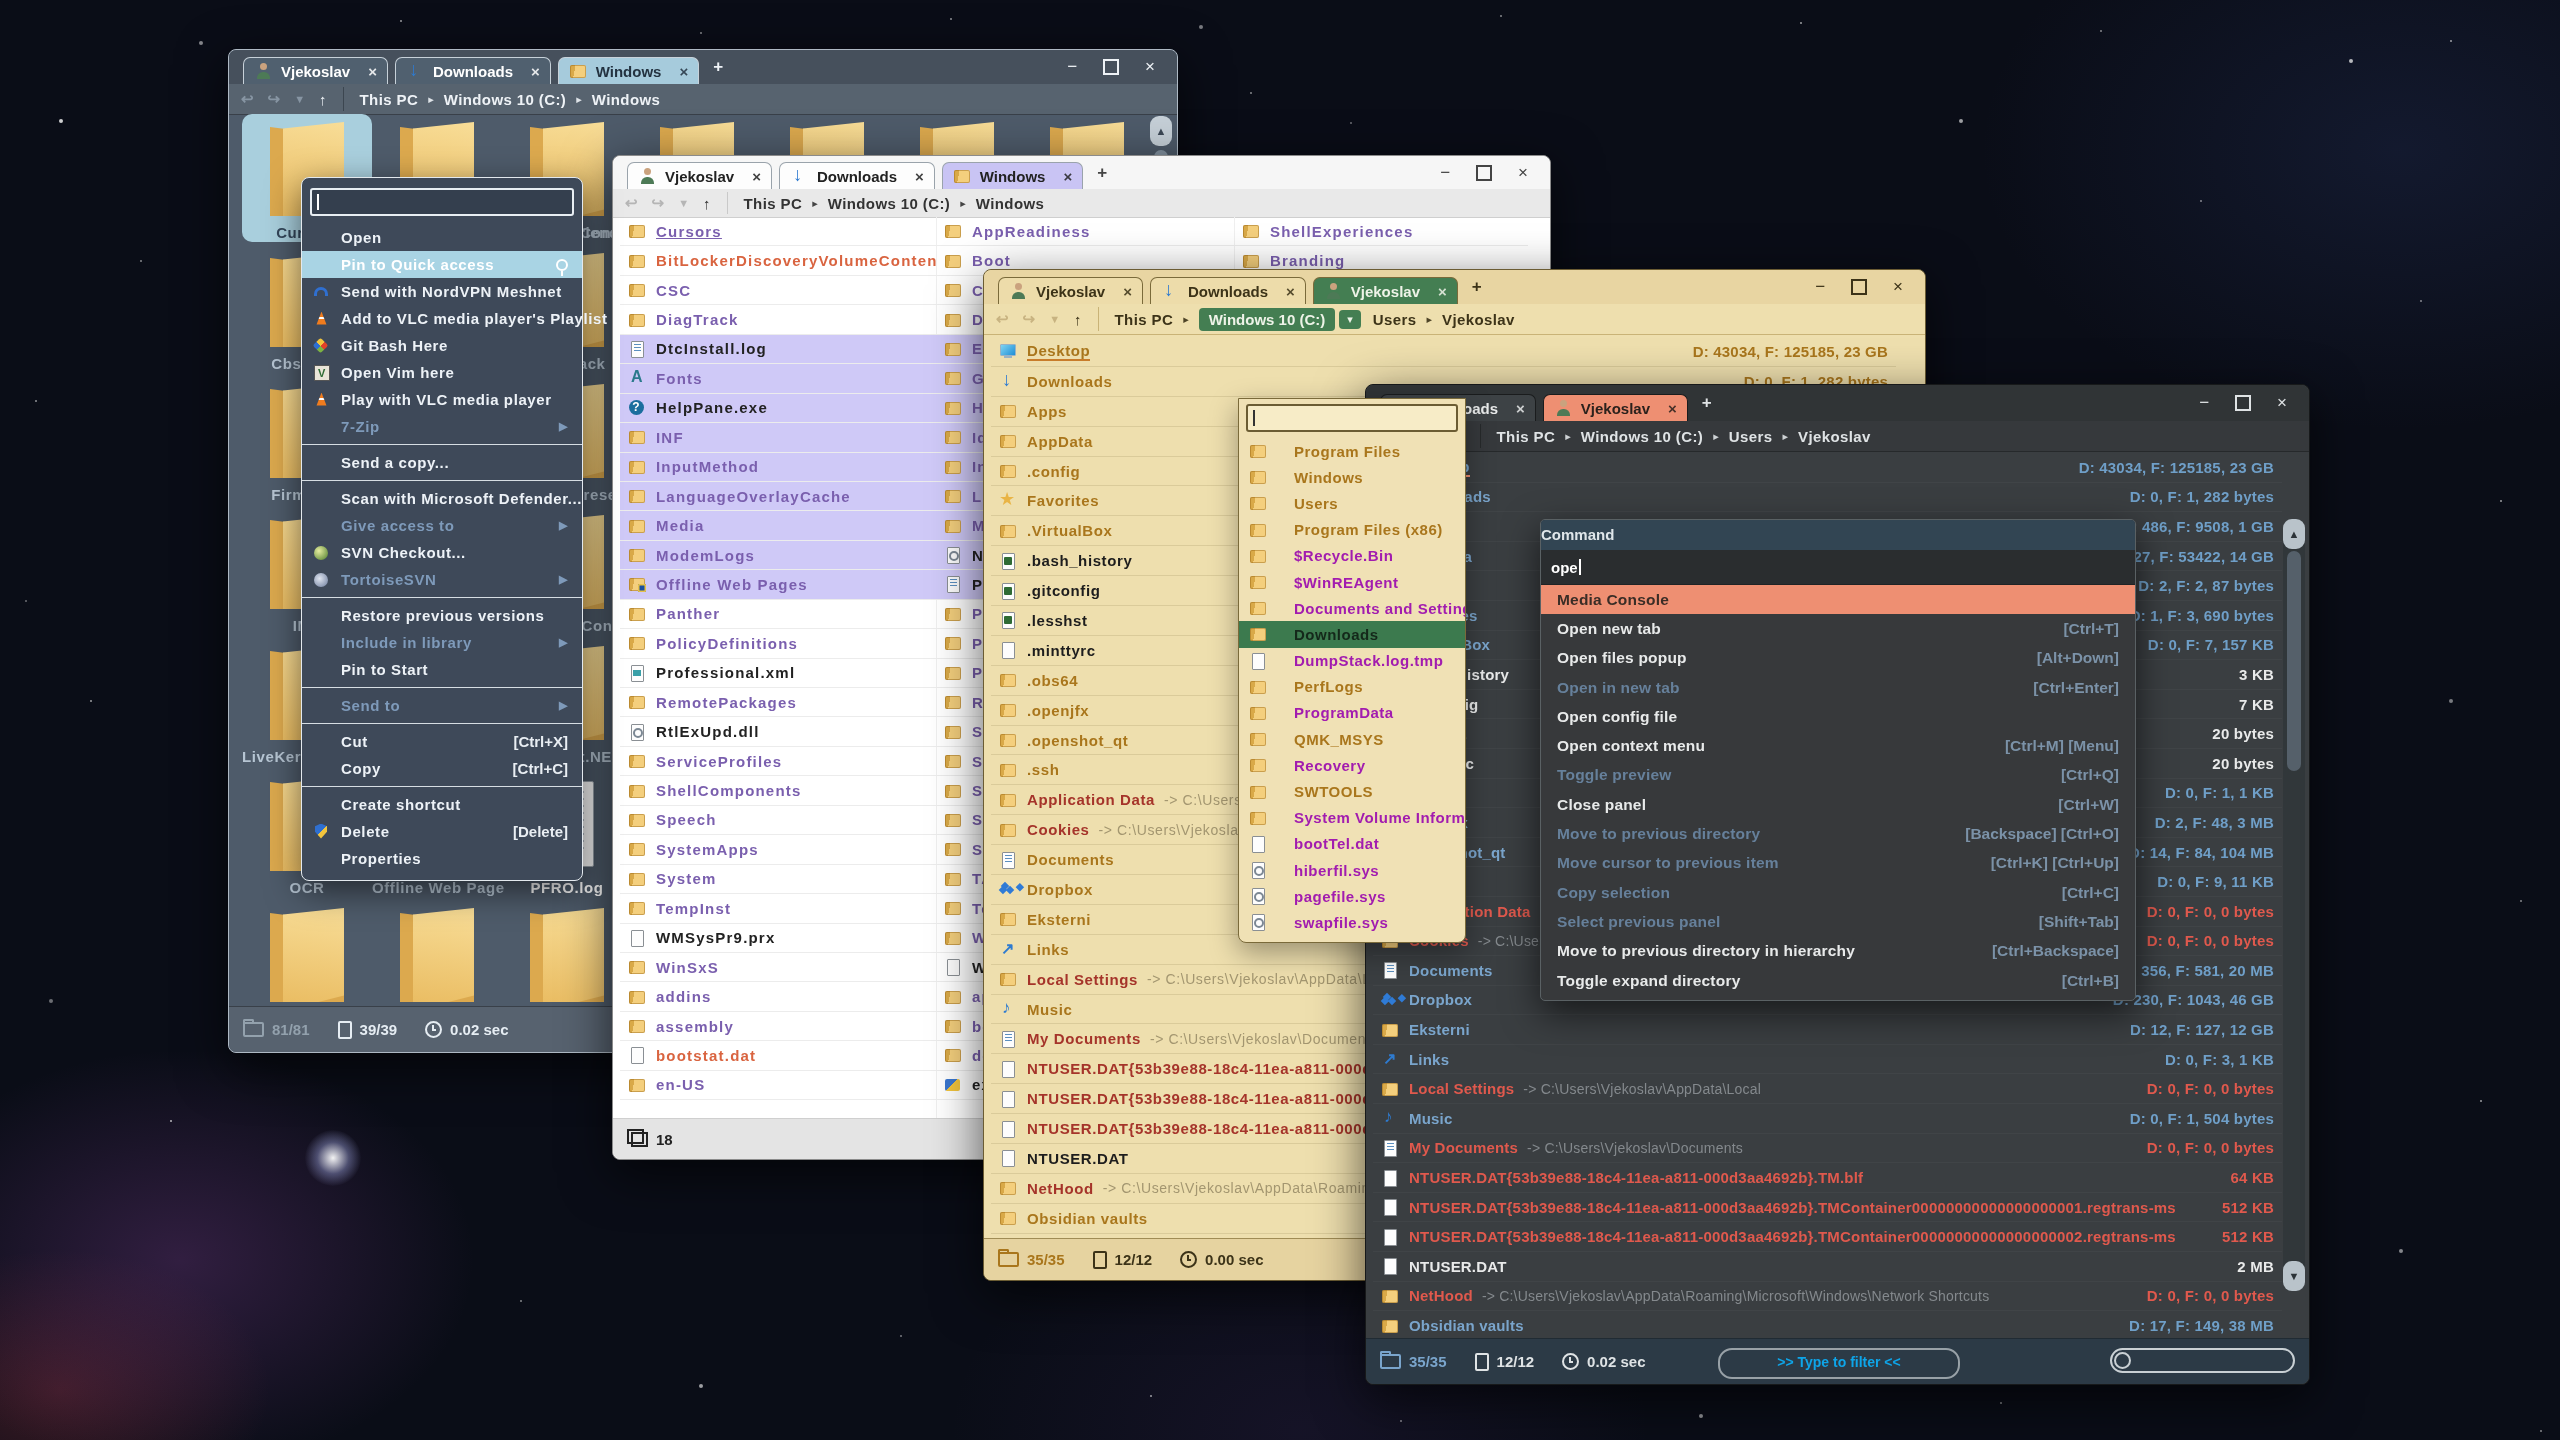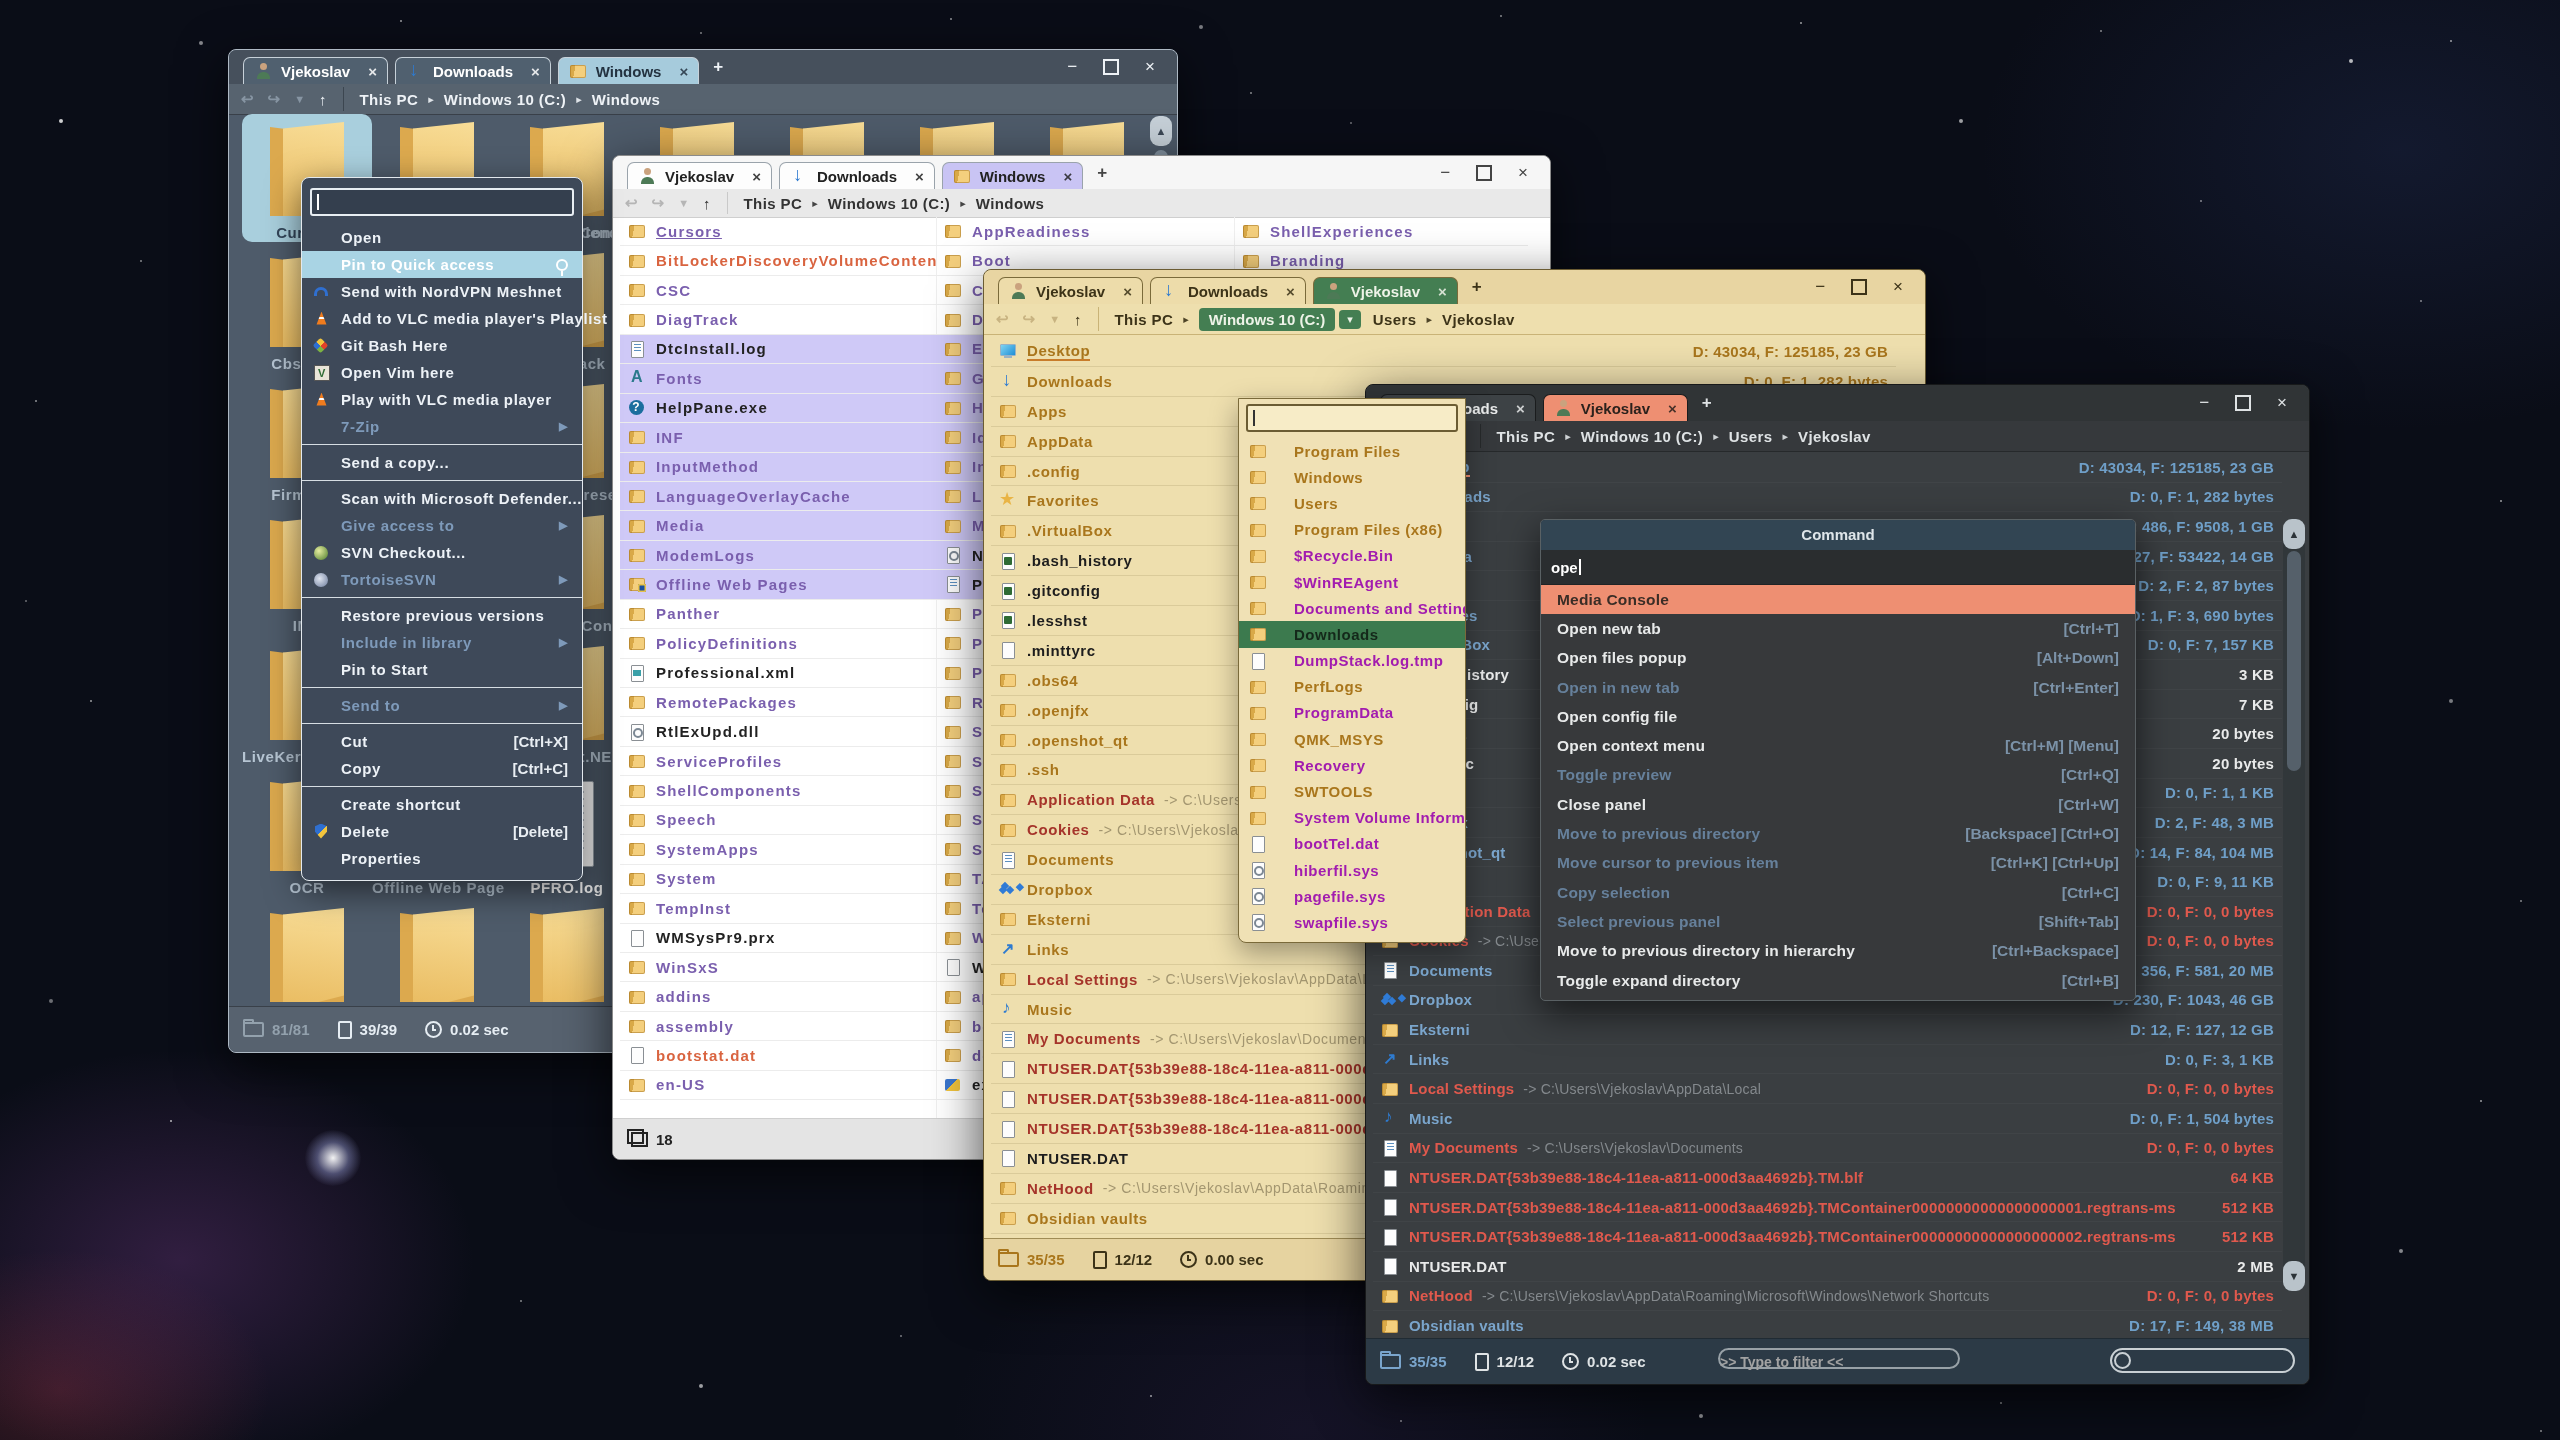--- a/index.html
+++ b/index.html
@@ -234,32 +234,32 @@
   .w4 .blue .rname{color:#7aa5cc}
   .w4 .white .rname{color:#e9eaea}
   .w4 .red .rname{color:#e0594d}
   .w4 .rtarget{color:#84898d}
   .w4 .rsize.size-blue{color:#6f9fc8}
   .w4 .rsize.size-white{color:#e9eaea}
   .w4 .rsize.size-red{color:#e0594d}
   .w4 .cursor .rname{border-bottom:2px solid #ef8f72}
   .w4 .statusbar{height:45px;background:#2c3a46;border-top:1px solid #202b33;color:#dfe3e5}
   .w4 .blue2{color:#7aa5cc}
-  .filterpill{position:absolute;left:352px;width:242px;height:21px;border:2px solid #98a1a7;border-radius:14px;
-              top:9px;color:#a3a3a3;font-size:14px;font-weight:bold;line-height:25px;box-sizing:border-box}
+  .filterpill{position:absolute;left:352px;width:242px;height:31px;border:2px solid #98a1a7;border-radius:14px;
+              top:9px;color:#0ea5e9;font-size:14px;font-weight:bold;text-align:center;line-height:25px;box-sizing:border-box}
   .rinput{position:absolute;right:14px;top:9px;width:185px;height:25px;border:2px solid #c9d0d4;border-radius:14px;box-sizing:border-box}
   .rinput::before{content:"";position:absolute;left:2px;top:2px;width:17px;height:17px;border:2px solid #c9d0d4;border-radius:50%;box-sizing:border-box}
   .w4sb{right:3px;top:68px;bottom:48px;background:#31373a}
   .w4sb .sbarrow{background:#b9c3ca;color:#2c3338}
   .w4sb .sbarrow.down{position:absolute;bottom:0}
   .w4sb .sbthumb{top:32px;height:220px;background:#55606a}
   
   .palette{position:absolute;left:173px;top:68px;width:596px;background:#37393b;border:1px solid #5a6164;
            border-radius:5px;box-shadow:0 12px 36px rgba(0,0,0,.6);z-index:5;overflow:hidden;box-sizing:border-box;padding-bottom:5px}
-  .phead{height:30px;background:#324553;color:#dfe6ea;font-size:15px;font-weight:bold;text-align:center;line-height:30px}
+  .phead{height:30px;background:#324553;color:#dfe6ea;font-size:15px;font-weight:bold;line-height:30px}
   .pinput{height:34px;background:#2a2d2f;border-bottom:1px solid #202325;display:flex;align-items:center;
           padding-left:10px;color:#fff;font-size:15px;font-weight:bold;gap:1px}
   .pitem{height:29.3px;display:flex;align-items:center;padding:0 16px;font-size:15.5px;white-space:nowrap}
   .plabel{color:#e8eaea;font-weight:bold;letter-spacing:.2px}
   .pitem.dim .plabel{color:#66809b}
   .pkeys{margin-left:auto;color:#7b92a8;font-weight:bold}
   .pitem.sel{background:#ee8f72}
   .pitem.sel .plabel{color:#3a2d26}
 </style>
 </head>

